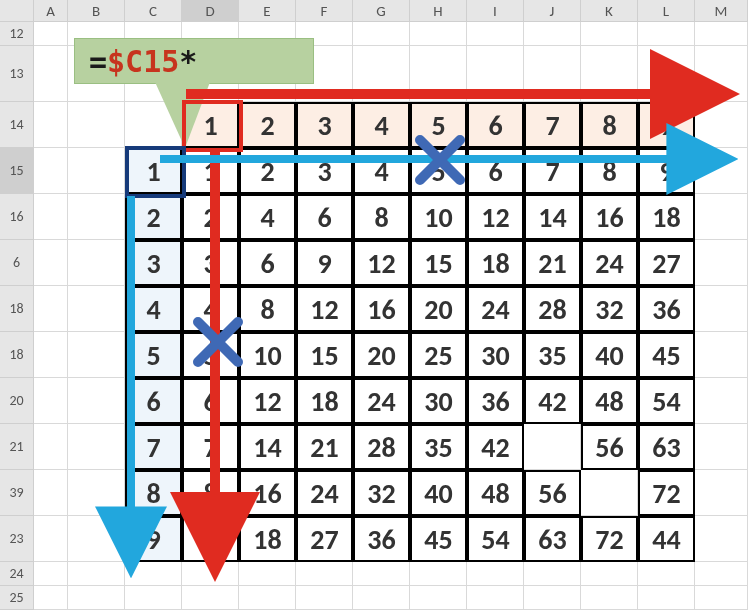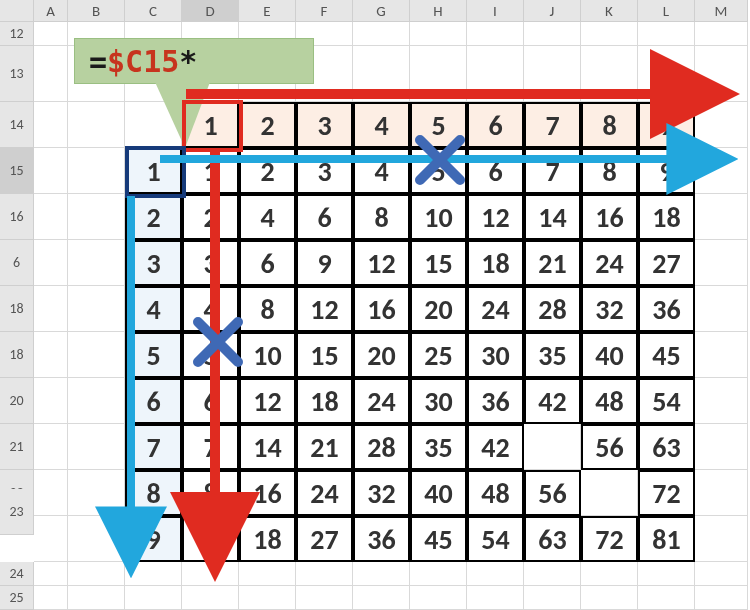--- a/index.html
+++ b/index.html
@@ -155,21 +155,21 @@
       <div class="row-header" style="top: 46px; height: 56px;">13</div>
       <div class="row-header" style="top: 102px; height: 46px;">14</div>
       <div class="row-header active" style="top: 148px; height: 46px;">15</div>
       <div class="row-header" style="top: 194px; height: 46px;">16</div>
       <div class="row-header" style="top: 240px; height: 46px;">6</div>
       <div class="row-header" style="top: 286px; height: 46px;">18</div>
       <div class="row-header" style="top: 332px; height: 46px;">18</div>
       <div class="row-header" style="top: 378px; height: 46px;">20</div>
       <div class="row-header" style="top: 424px; height: 46px;">21</div>
       <div class="row-header" style="top: 470px; height: 46px;">39</div>
-      <div class="row-header" style="top: 489px; height: 46px;">23</div>
+      <div class="row-header" style="top: 516px; height: 46px;">23</div>
       <div class="row-header" style="top: 562px; height: 24px;">24</div>
       <div class="row-header" style="top: 586px; height: 24px;">25</div>
     </div>
 
   <div class="grid" id="grid">
       <div class="cell empty" style="left: 0px; top: 0px; width: 34px; height: 24px;"></div>
       <div class="cell empty" style="left: 34px; top: 0px; width: 57px; height: 24px;"></div>
       <div class="cell empty" style="left: 91px; top: 0px; width: 57px; height: 24px;"></div>
       <div class="cell empty" style="left: 148px; top: 0px; width: 57px; height: 24px;"></div>
       <div class="cell empty" style="left: 205px; top: 0px; width: 57px; height: 24px;"></div>
@@ -439,21 +439,21 @@
       <div class="cell table " style="left: 490px; top: 448px; width: 57px; height: 46px;">56</div>
       <div class="cell table " style="left: 604px; top: 448px; width: 57px; height: 46px;">72</div>
       <div class="cell table " style="left: 148px; top: 494px; width: 57px; height: 46px;">9</div>
       <div class="cell table " style="left: 205px; top: 494px; width: 57px; height: 46px;">18</div>
       <div class="cell table " style="left: 262px; top: 494px; width: 57px; height: 46px;">27</div>
       <div class="cell table " style="left: 319px; top: 494px; width: 57px; height: 46px;">36</div>
       <div class="cell table " style="left: 376px; top: 494px; width: 57px; height: 46px;">45</div>
       <div class="cell table " style="left: 433px; top: 494px; width: 57px; height: 46px;">54</div>
       <div class="cell table " style="left: 490px; top: 494px; width: 57px; height: 46px;">63</div>
       <div class="cell table " style="left: 547px; top: 494px; width: 57px; height: 46px;">72</div>
-      <div class="cell table " style="left: 604px; top: 494px; width: 57px; height: 46px;">81</div>
+      <div class="cell table " style="left: 604px; top: 494px; width: 57px; height: 46px;">44</div>
     </div>
 
   <div class="callout" style="left:74px; top:38px; width:240px; height:46px;">
     <span class="eq">=</span>
     <span class="refC">$C15</span>
     <span class="star">*</span>
   </div>
   <svg class="callout-tail" style="left:155px; top:82px; width:55px; height:66px;">
      <polygon points="0,0 55,0 30,66" fill="#b7d1a0"></polygon>
   </svg>

